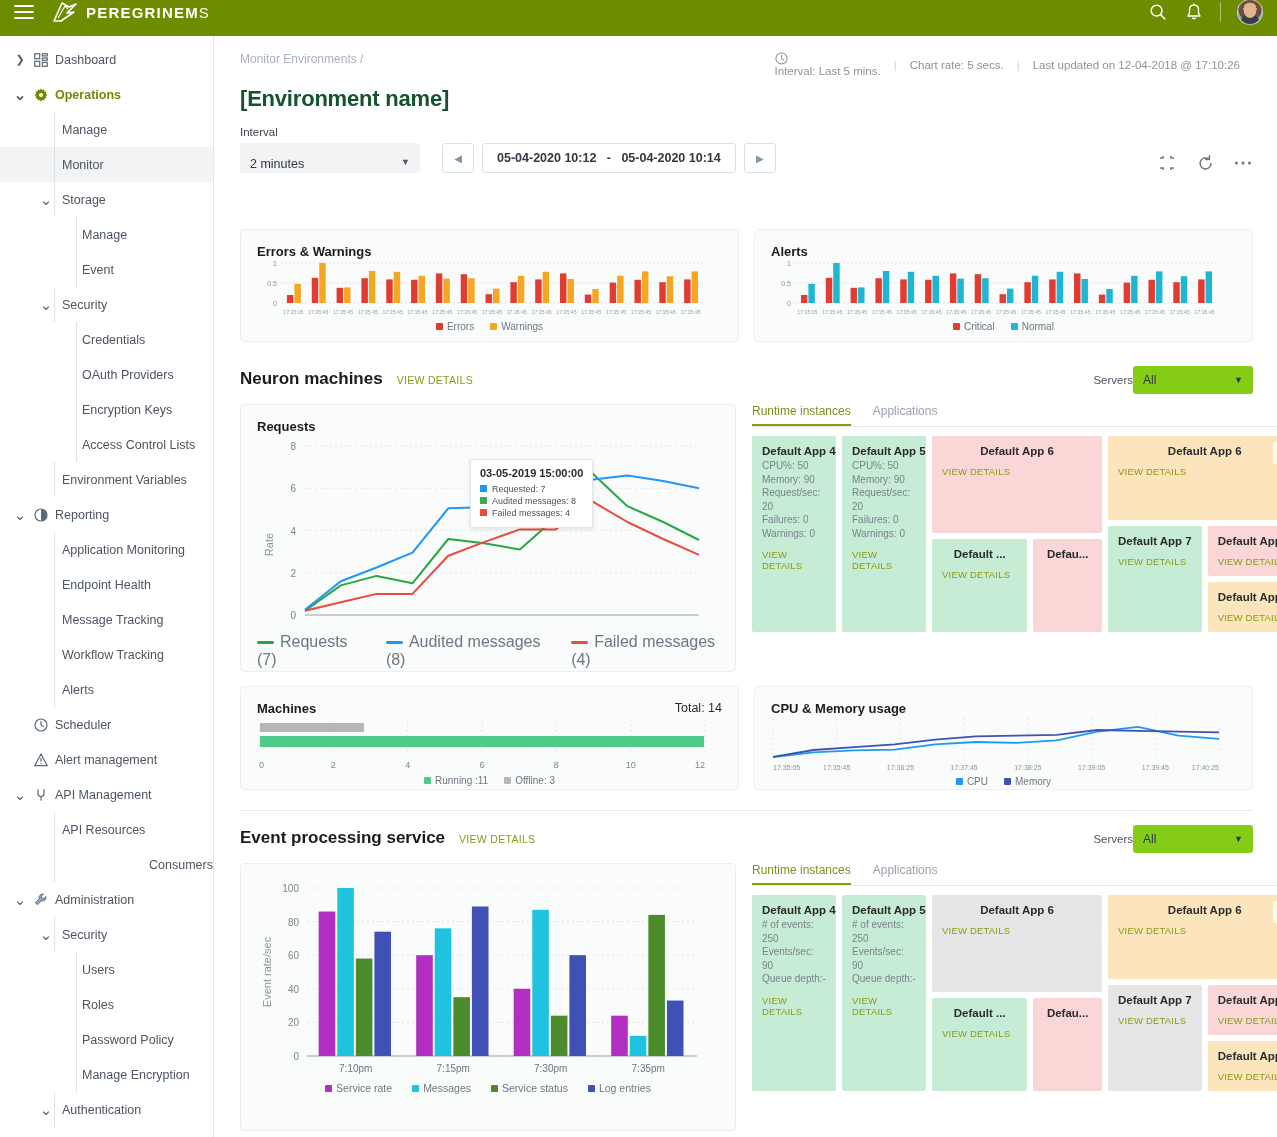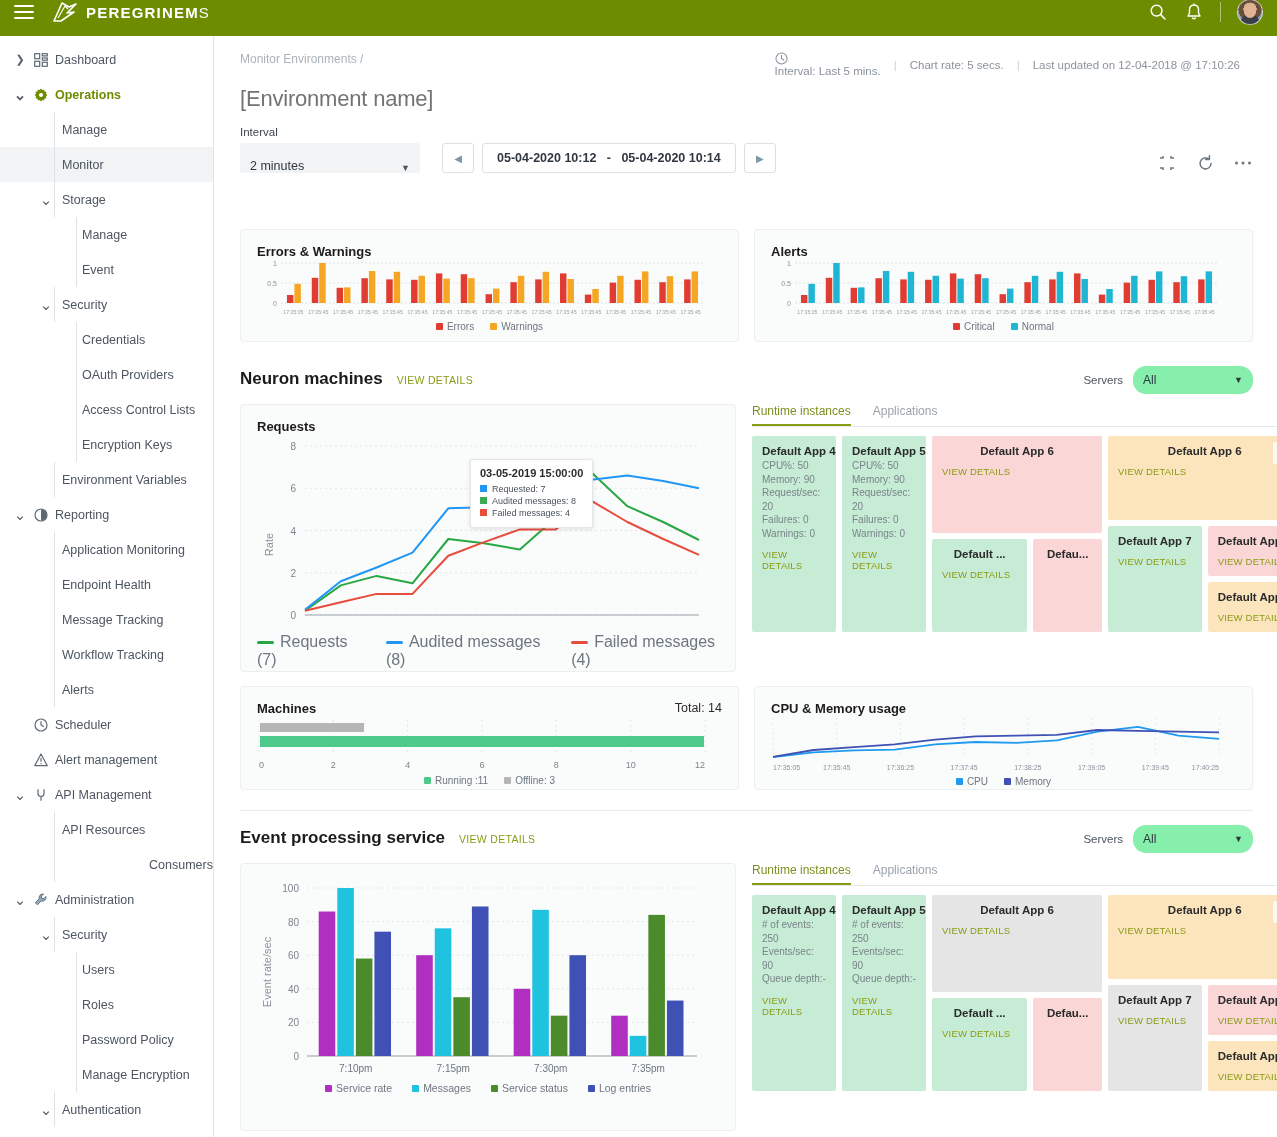--- a/index.html
+++ b/index.html
@@ -56,27 +56,27 @@
   .nav-label { white-space:nowrap; }
 
   
   .main { flex:1; overflow:hidden; padding: 0 24px 0 26px; background:#fff; position:relative;}
   .crumb-row { display:flex; align-items:flex-start; padding-top:16px; }
   .crumb { color:#aab2bb; font-size:12px; }
   .meta { margin-left:auto; display:flex; align-items:center; gap:0px; color:#8b939c; font-size:11.5px; }
   .meta .seg { padding:0 13px; white-space:nowrap;}
   .meta .divider { color:#ccd2d8; }
   .clock-ic { width:13px; height:13px; margin-right:5px; vertical-align:-2px;}
-  h1.page-title { font-size:22px; font-weight:normal; color:#737373; margin-top:9px; letter-spacing:-.2px;}
+  h1.page-title { font-size:22px; font-weight:bold; color:#14532d; margin-top:9px; letter-spacing:-.2px;}
 
   .interval-row { display:flex; align-items:flex-end; margin-top:14px; }
   .ilabel { font-size:11.5px; color:#3d4550; margin-bottom:5px; }
   .sel {
     width:180px; height:30px; background:#f1f3f4; border:none; border-radius:3px;
-    display:flex; align-items:flex-end; padding:0 10px; font-size:12.5px; color:#2f3740; cursor:pointer;
+    display:flex; align-items:flex-start; padding:14px 10px; font-size:12.5px; color:#2f3740; cursor:pointer;
   }
   .sel .caret { margin-left:auto; font-size:9px; color:#4c5560;}
   .navbtn {
     width:32px; height:30px; border:1px solid #dbe0e5; border-radius:3px; background:#fff;
     display:flex; align-items:center; justify-content:center; cursor:pointer; color:#7b98a8; font-size:10px;
   }
   .daterange {
     height:30px; border:1px solid #dbe0e5; border-radius:3px; background:#fff;
     display:flex; align-items:center; justify-content:center; padding:0 14px;
     font-size:12.5px; font-weight:bold; color:#2f3740; cursor:text; white-space:pre;
@@ -91,22 +91,22 @@
   .row2 > * { flex:1; }
 
   .mini-chart { padding:14px 16px 10px 16px; height:113px;margin-top:42px; }
   .legend { display:flex; justify-content:center; gap:16px; margin-top:4px; font-size:10px; color:#6d7680;}
   .legend .sq { width:7px; height:7px; border-radius:1px; display:inline-block; margin-right:4px; vertical-align:0px;}
 
   
   .sec-head { display:flex; align-items:baseline; margin-top:24px; }
   .sec-title { font-size:17px; font-weight:bold; color:#1b1b1b;}
   .view-details { color:#8a9b16; font-size:10.5px; letter-spacing:.3px; margin-left:14px; cursor:pointer;}
-  .servers-box { margin-left:auto; display:flex; align-items:center; gap:10px; font-size:11.5px; color:#4c5560;}
-  .servers-sel { width:120px; height:28px; background:#86efac; border-radius:13px; display:flex; align-items:center; padding:0 10px; font-size:12px; color:#2f3740; cursor:pointer;}
+  .servers-box { margin-left:auto; display:flex; align-items:center; font-size:11.5px; color:#4c5560;}
+  .servers-sel { width:120px; height:28px; background:#84cc16; border-radius:3px; display:flex; align-items:center; padding:0 10px; font-size:12px; color:#2f3740; cursor:pointer;}
   .servers-sel .caret { margin-left:auto; font-size:9px;}
 
   .sec-body { display:flex; gap:16px; margin-top:10px; }
   .sec-left { width:496px; flex:0 0 496px; }
   .sec-right { flex:1; }
 
   .tabs { display:flex; gap:22px; border-bottom:1px solid #e7eaec; }
   .tab { font-size:12px; padding-bottom:6px; cursor:pointer; color:#9aa3ac;}
   .tab.on { color:#7d8f1f; border-bottom:2px solid #8a9b16; }
 
@@ -213,25 +213,25 @@
       <div class="nav-row lvl2" style="padding-left: 82px; position: relative;">
         <div style="position: absolute; left: 76px; top: 0px; bottom: 0px; width: 1px; background: rgb(223, 227, 231);"></div>
         <span class="nav-label">Credentials</span>
       </div>
       <div class="nav-row lvl2" style="padding-left: 82px; position: relative;">
         <div style="position: absolute; left: 76px; top: 0px; bottom: 0px; width: 1px; background: rgb(223, 227, 231);"></div>
         <span class="nav-label">OAuth Providers</span>
       </div>
       <div class="nav-row lvl2" style="padding-left: 82px; position: relative;">
         <div style="position: absolute; left: 76px; top: 0px; bottom: 0px; width: 1px; background: rgb(223, 227, 231);"></div>
+        <span class="nav-label">Encryption Keys</span>
+      </div>
+      <div class="nav-row lvl2" style="padding-left: 82px; position: relative;">
+        <div style="position: absolute; left: 76px; top: 0px; bottom: 0px; width: 1px; background: rgb(223, 227, 231);"></div>
         <span class="nav-label">Access Control Lists</span>
-      </div>
-      <div class="nav-row lvl2" style="padding-left: 82px; position: relative;">
-        <div style="position: absolute; left: 76px; top: 0px; bottom: 0px; width: 1px; background: rgb(223, 227, 231);"></div>
-        <span class="nav-label">Encryption Keys</span>
       </div>
       <div class="nav-row lvl1" style="padding-left: 62px; position: relative;">
         <div style="position: absolute; left: 54px; top: 0px; bottom: 0px; width: 1px; background: rgb(223, 227, 231);"></div>
         <span class="nav-label">Environment Variables</span>
       </div>
       <div class="nav-row lvl0">
         <span class="chev" style="font-size: 15px; line-height: 0;">⌄</span>
         <span class="nav-ic">
           <svg width="14" height="14" viewBox="0 0 14 14">
             <circle cx="7" cy="7" r="6" fill="none" stroke="#5d6973" stroke-width="1.2"></circle>

